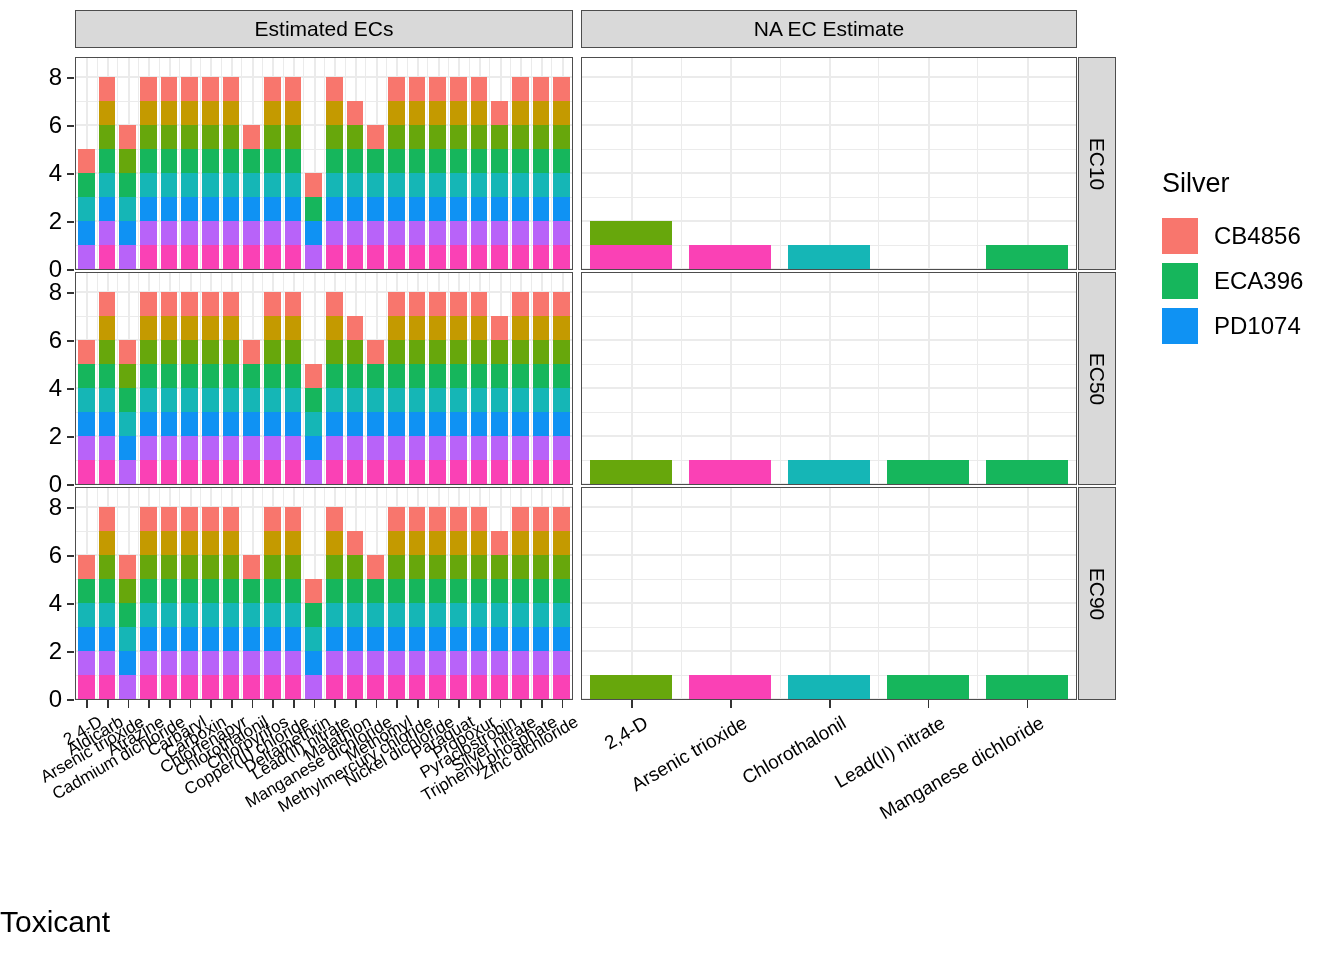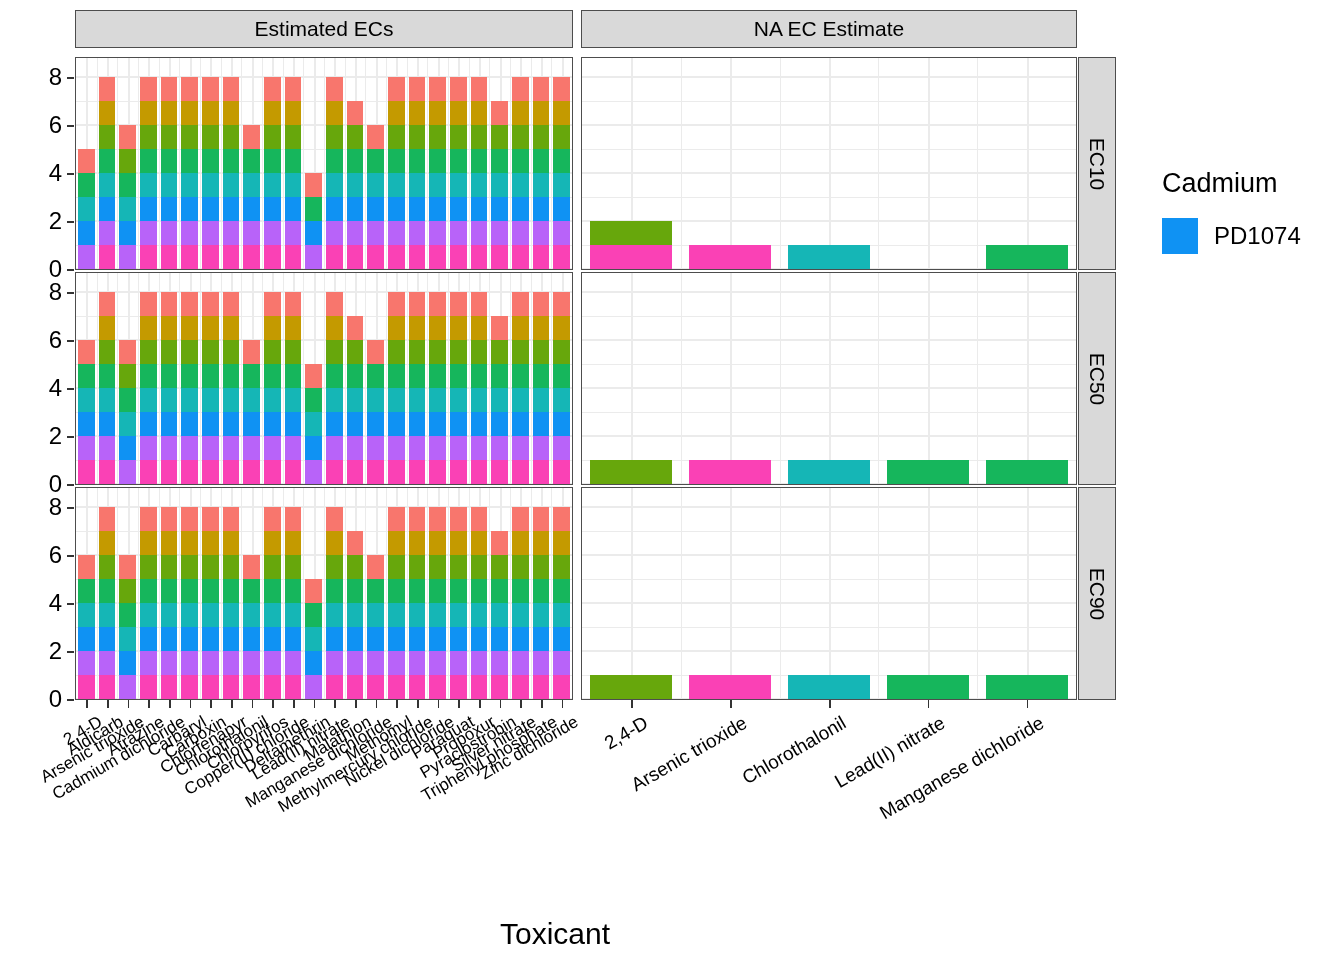--- a/index.html
+++ b/index.html
@@ -7,23 +7,22 @@
   #root{position:relative;width:1344px;height:960px;}
 
   
   .ylab{
     position:absolute;left:-8px;top:0;width:680px;height:34px;
     transform:rotate(-90deg);transform-origin:34px 34px;
     font-size:30px;text-align:center;line-height:34px;white-space:nowrap;
   }
   
   .xlab{
-    position:absolute;left:0;top:905px;width:1110px;text-align:center;
+    position:absolute;left:0;top:905px;width:1110px;
     font-size:30px;
-    margin-top:12px;
   }
 
   
   .strip-top{
     position:absolute;height:38px;background:#d9d9d9;border:1px solid #4d4d4d;
     box-sizing:border-box;display:flex;align-items:center;justify-content:center;
     font-size:21px;color:#000;
   }
   
   .strip-right{
@@ -1140,22 +1139,30 @@
       <div class="xticklab-r" style="left: 740.2px; top: 712px; transform: translateX(-100%) rotate(-30deg); transform-origin: 100% 0%;">Arsenic trioxide</div>
       <div class="xtick" style="left: 829px; top: 700px;"></div>
       <div class="xticklab-r" style="left: 839px; top: 712px; transform: translateX(-100%) rotate(-30deg); transform-origin: 100% 0%;">Chlorothalonil</div>
       <div class="xtick" style="left: 927.8px; top: 700px;"></div>
       <div class="xticklab-r" style="left: 937.8px; top: 712px; transform: translateX(-100%) rotate(-30deg); transform-origin: 100% 0%;">Lead(II) nitrate</div>
       <div class="xtick" style="left: 1026.6px; top: 700px;"></div>
       <div class="xticklab-r" style="left: 1036.6px; top: 712px; transform: translateX(-100%) rotate(-30deg); transform-origin: 100% 0%;">Manganese dichloride</div>
     </div>
 
   <div class="legend">
-    <div class="legend-title">Cadmium</div>
+    <div class="legend-title">Silver</div>
     <div id="legend-rows">
+        <div class="legend-row">
+          <div class="legend-key" style="background: rgb(248, 118, 109);"></div>
+          <div class="legend-lbl">CB4856</div>
+        </div>
+        <div class="legend-row">
+          <div class="legend-key" style="background: rgb(22, 182, 92);"></div>
+          <div class="legend-lbl">ECA396</div>
+        </div>
         <div class="legend-row">
           <div class="legend-key" style="background: rgb(15, 146, 243);"></div>
           <div class="legend-lbl">PD1074</div>
         </div>
       </div>
   </div>
 
 </div>
 
 </body></html>

